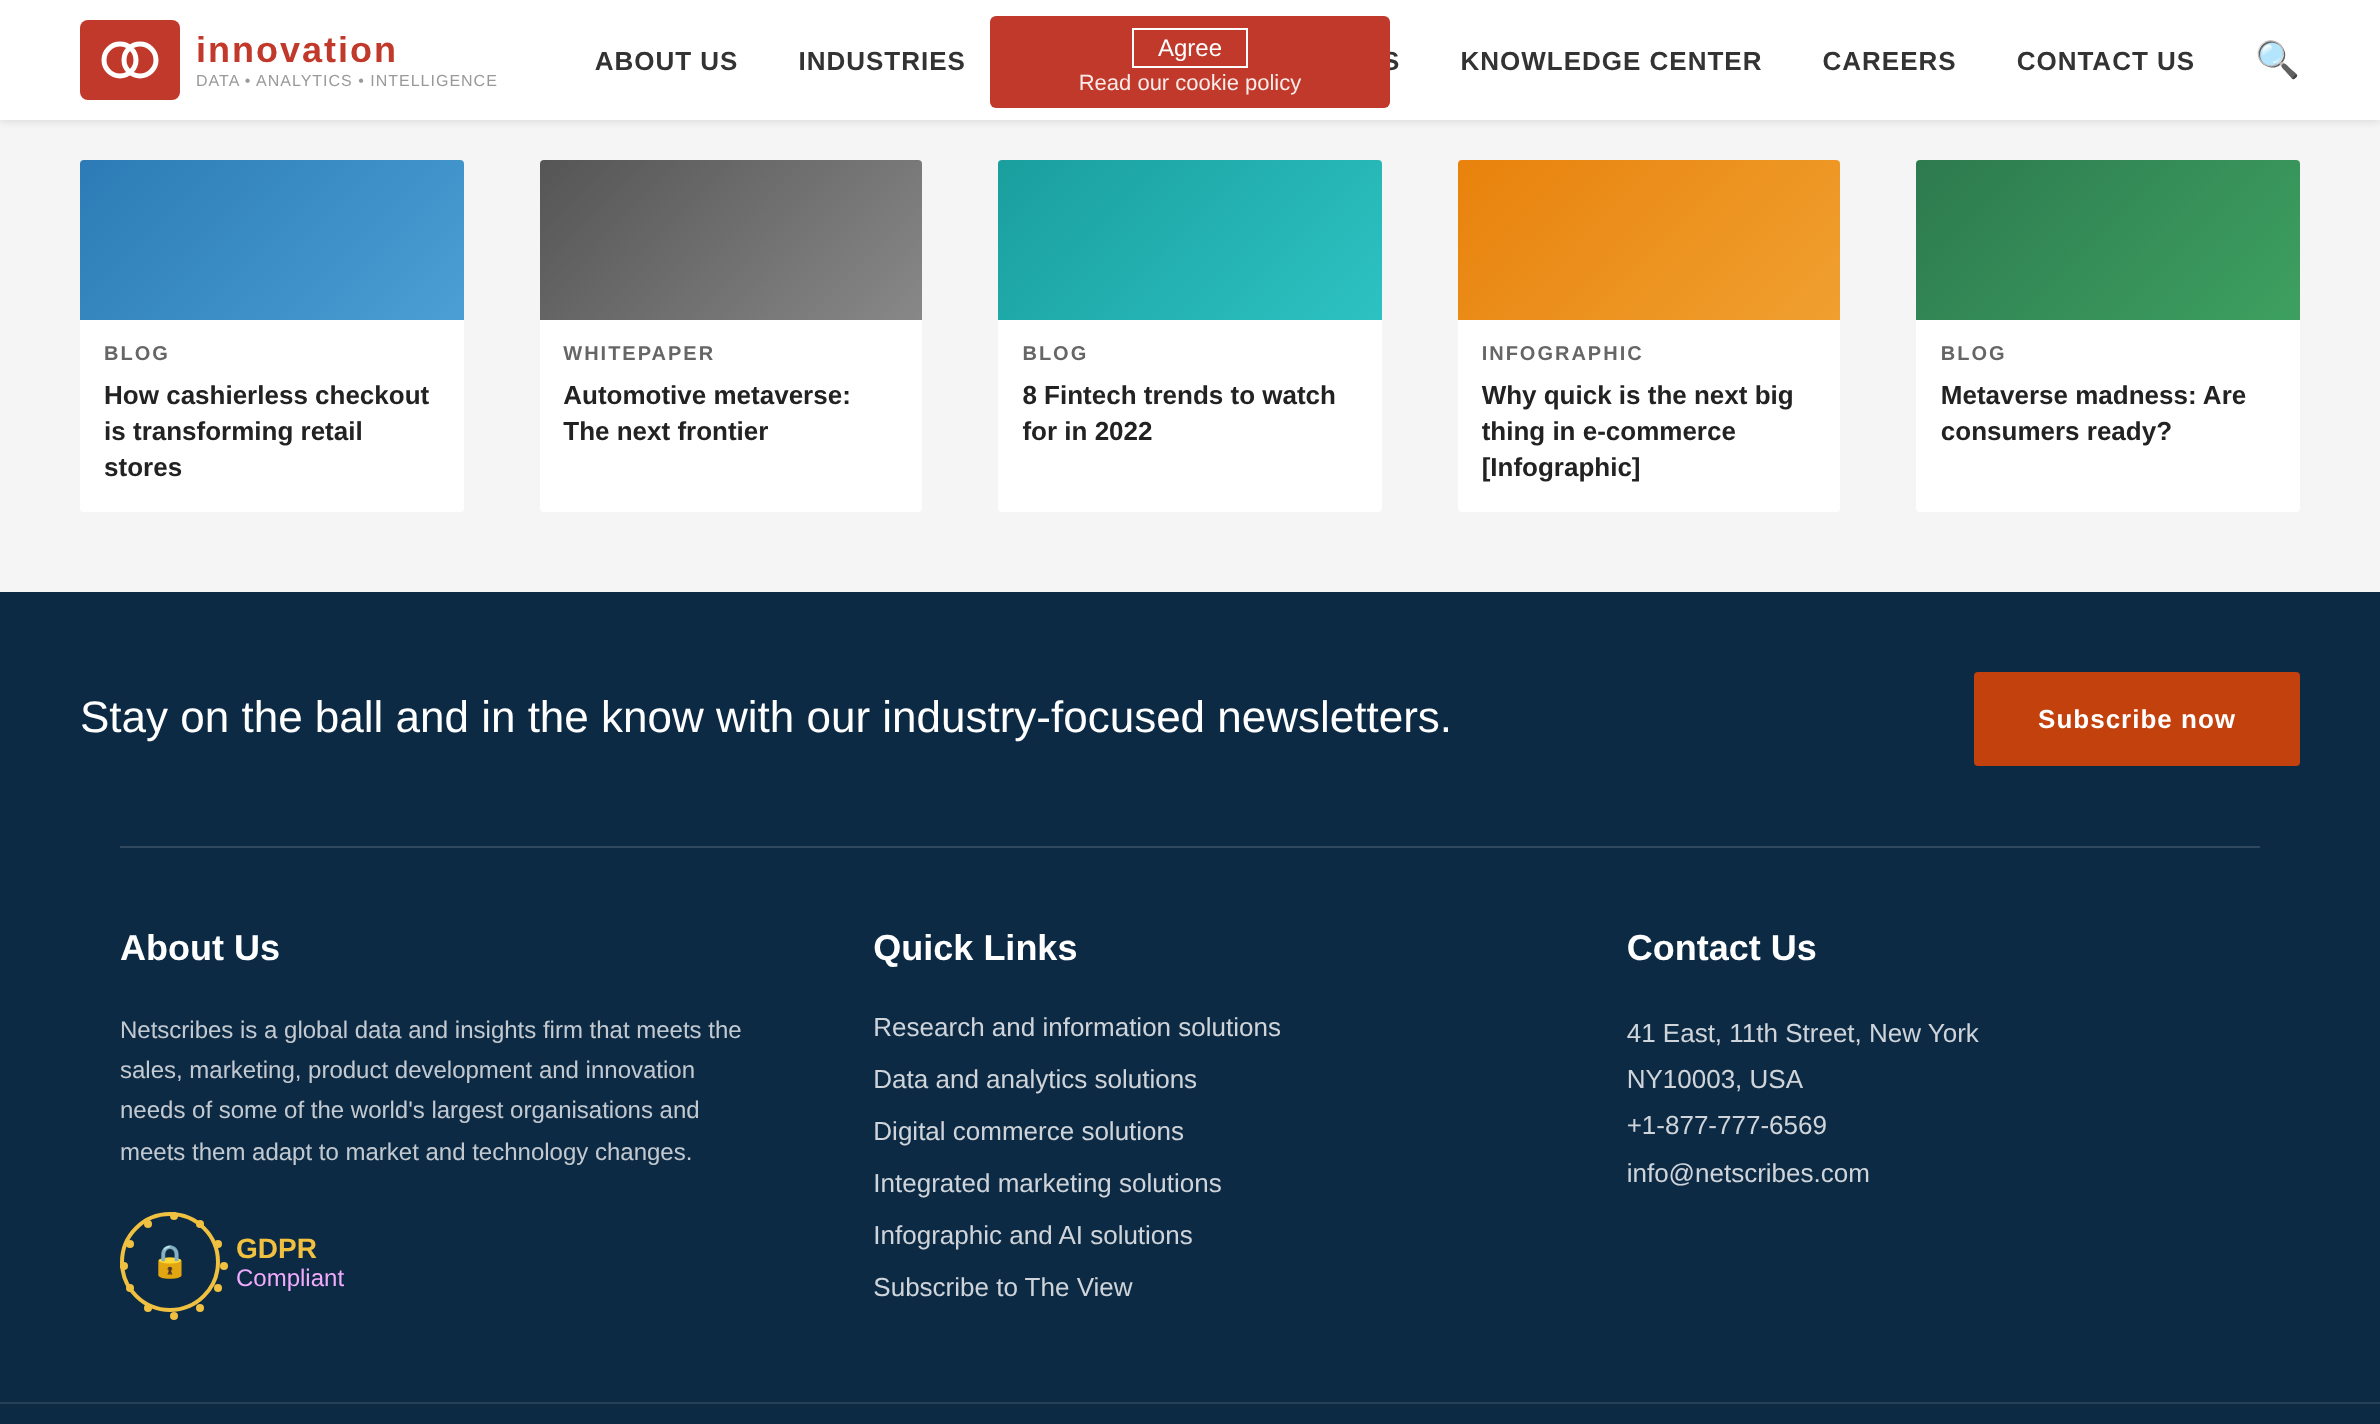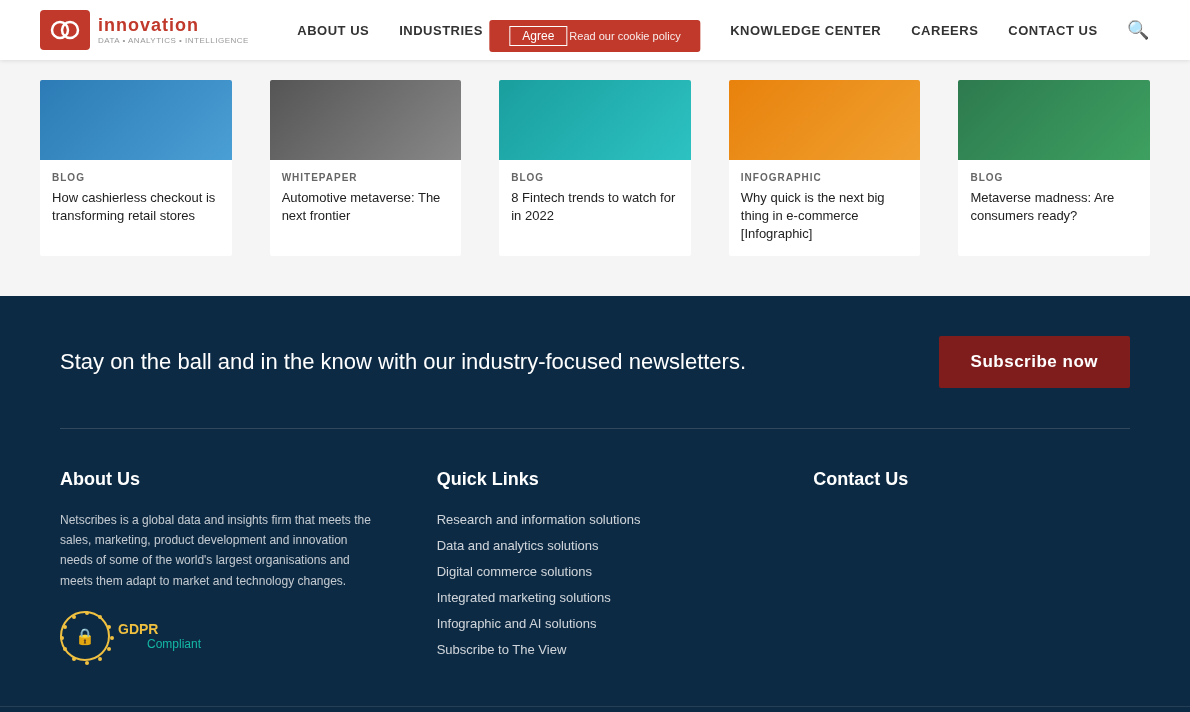--- a/index.html
+++ b/index.html
@@ -28,31 +28,31 @@
     .logo-text { margin-left: 8px; display: flex; flex-direction: column; }
     .logo-text span:first-child { font-size: 18px; font-weight: bold; color: #c0392b; letter-spacing: 1px; }
     .logo-text span:last-child { font-size: 8px; color: #666; letter-spacing: 0.5px; }
     .nav-links { display: flex; align-items: center; gap: 30px; }
     .nav-link { font-size: 13px; font-weight: bold; color: #333; text-decoration: none; letter-spacing: 0.5px; cursor: pointer; }
     .search-icon-btn { cursor: pointer; color: #333; font-size: 18px; }
 
     
     .cookie-banner {
       position: absolute;
-      top: 20px;
+      top: 8px;
       left: 50%;
       transform: translateX(-50%);
       background: #c0392b;
       color: #fff;
       padding: 6px 20px;
       border-radius: 3px;
       font-size: 13px;
       z-index: 100;
       display: flex;
-      flex-direction: row;
+      flex-direction: column;
       align-items: center;
       gap: 2px;
       min-width: 200px;
       text-align: center;
     }
     .cookie-banner .agree-btn {
       background: #c0392b;
       color: #fff;
       border: 1px solid #fff;
       padding: 2px 12px;
@@ -85,45 +85,45 @@
     .card-type {
       font-size: 10px;
       font-weight: bold;
       color: #666;
       letter-spacing: 1px;
       text-transform: uppercase;
       margin-bottom: 6px;
     }
     .card-title {
       font-size: 13px;
-      font-weight: normal;
+      font-weight: bold;
       color: #222;
       line-height: 1.4;
     }
 
     
     .newsletter-section {
       background: #0d2a44;
-      padding: 40px 60px;
+      padding: 40px 40px;
       display: flex;
       align-items: center;
       justify-content: space-between;
     }
     .newsletter-text {
       color: #fff;
       font-size: 22px;
       font-weight: 400;
       flex: 1;
     }
     .subscribe-btn {
-      background: #7f1d1d;
+      background: #c2410c;
       color: #fff;
       border: none;
       padding: 16px 32px;
-      font-size: 17px;
+      font-size: 13px;
       font-weight: bold;
       cursor: pointer;
       border-radius: 2px;
       white-space: nowrap;
       letter-spacing: 0.5px;
     }
 
     
     .footer {
       background: #0d2a44;
@@ -311,21 +311,21 @@
             <circle cx="5" cy="38" r="2"></circle>
             <circle cx="2" cy="27" r="2"></circle>
             <circle cx="5" cy="16" r="2"></circle>
             <circle cx="14" cy="6" r="2"></circle>
           </g>
         </svg>
         <span class="gdpr-lock">🔒</span>
       </div>
       <div>
         <div style="color:#f0c040;font-size:14px;font-weight:bold;">GDPR</div>
-        <div style="color:#14b8a6;font-size:12px;margin-left:29px;">Compliant</div>
+        <div style="color:#f0abfc;font-size:12px;">Compliant</div>
       </div>
     </div>
   </div>
 
   <div class="footer-col">
     <h3 class="footer-heading">Quick Links</h3>
     <ul class="footer-links">
       <li>
         <a>Research and information solutions</a>
       </li>
@@ -342,19 +342,27 @@
         <a>Infographic and AI solutions</a>
       </li>
       <li>
         <a>Subscribe to The View</a>
       </li>
     </ul>
   </div>
 
   <div class="footer-col-contact">
     <h3 class="footer-heading">Contact Us</h3>
+    <div class="contact-address">
+      <span style="white-space:pre-line;">41 East, 11th Street, New York
+NY10003, USA</span>
+      <br>
+      <a class="contact-link">+1-877-777-6569</a>
+      <br>
+      <a class="contact-link">info@netscribes.com</a>
+    </div>
   </div>
 </footer>
 
 <div class="bottom-bar">
   
   
 </div>
 
 </body></html>

